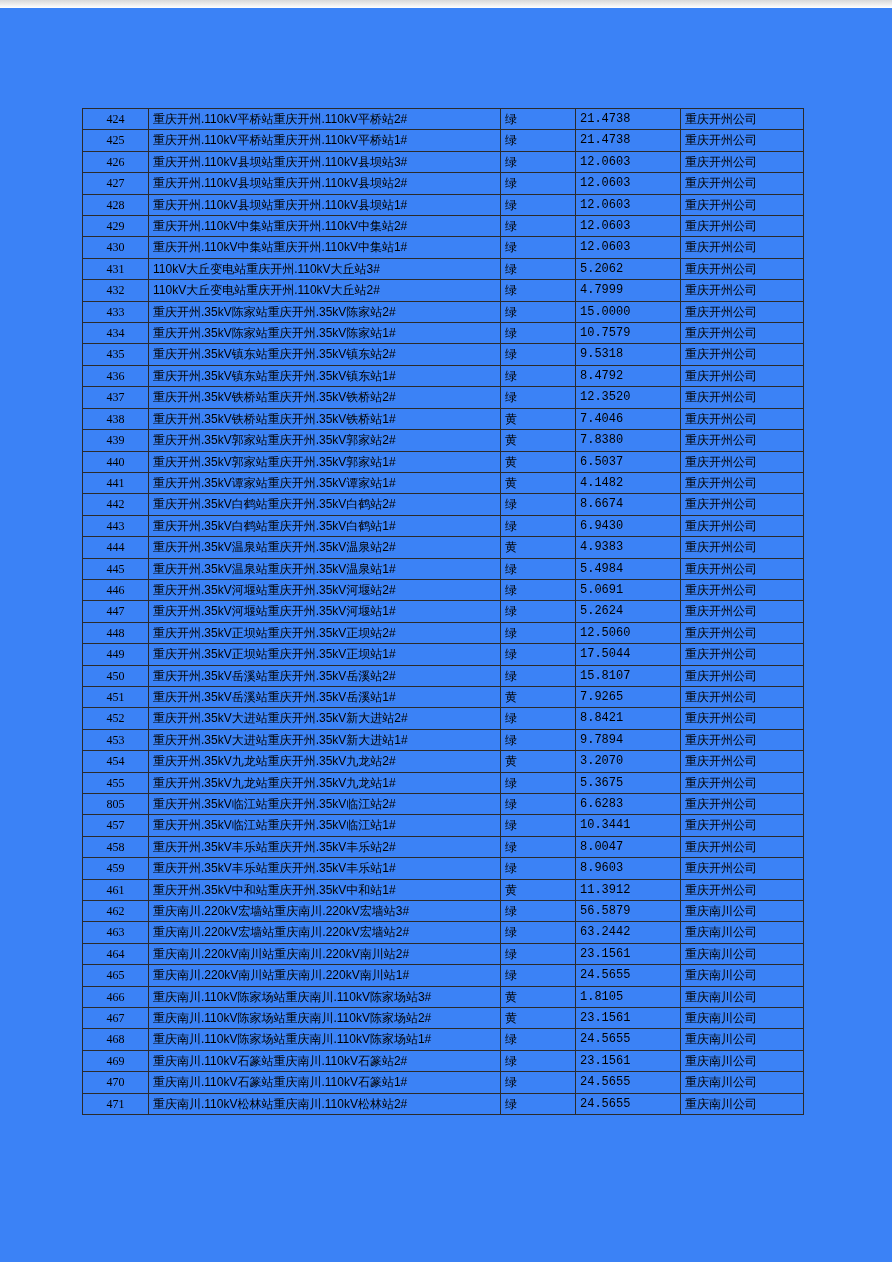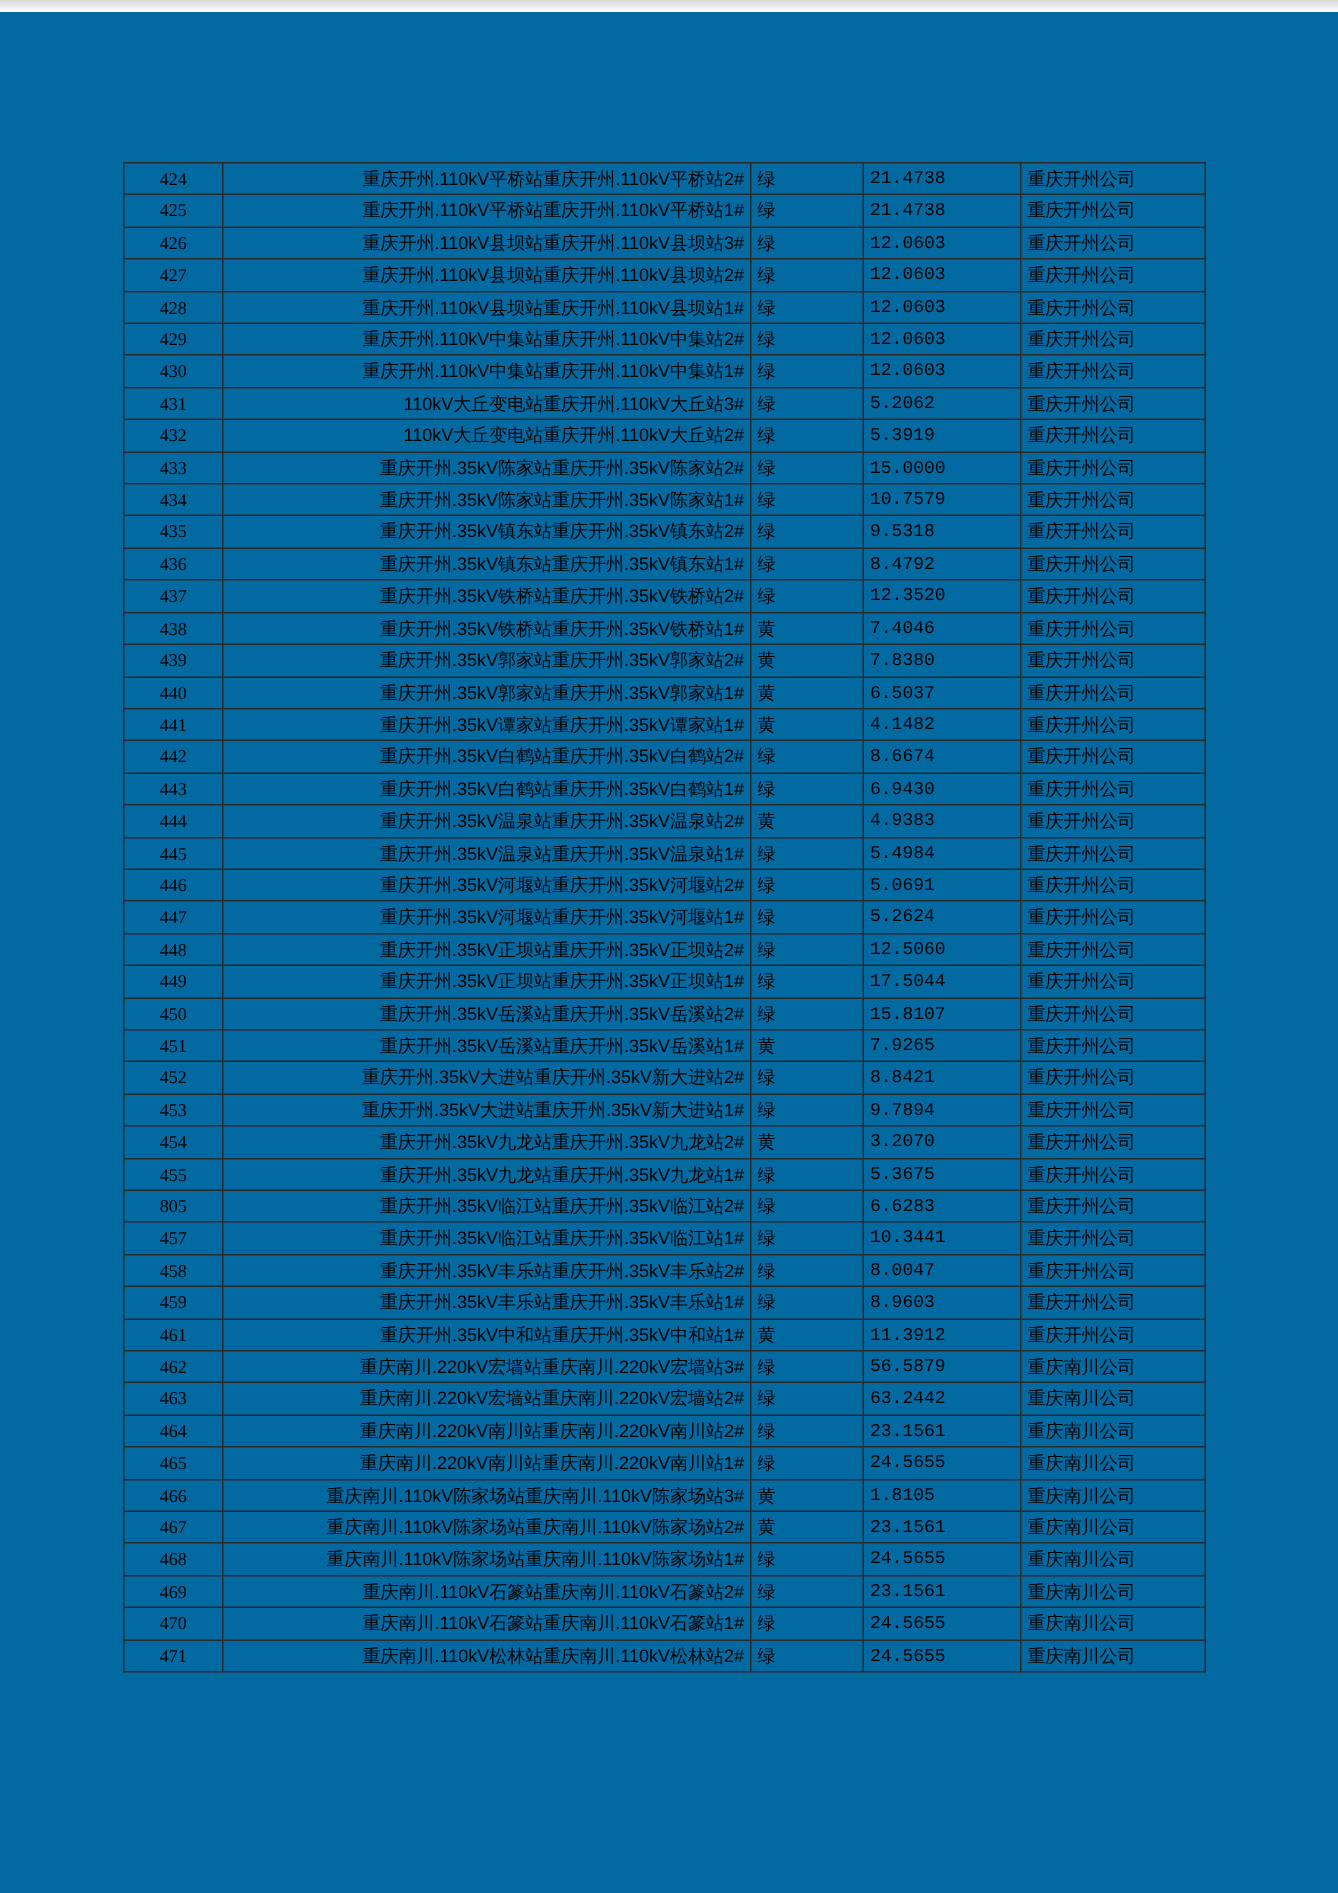--- a/index.html
+++ b/index.html
@@ -1,20 +1,20 @@
 <!DOCTYPE html>
 <html><head>
 <meta charset="utf-8">
 <style>
   html, body { margin: 0; padding: 0; background: #e9e9e9; }
   .page {
     position: relative;
     width: 892px;
     height: 1262px;
-    background: #0369a1;
+    background: #3b82f6;
     font-family: "Liberation Sans", sans-serif;
     overflow: hidden;
     margin: 0 auto;
   }
   .top-shade {
     position: absolute;
     left: 0; top: 0;
     width: 100%; height: 8px;
     background: linear-gradient(#d8d8d8, #ffffff);
   }
@@ -36,21 +36,21 @@
     overflow: hidden;
     white-space: nowrap;
     vertical-align: middle;
   }
   td.col-no {
     text-align: center;
     font-family: "Liberation Serif", serif;
     font-size: 13.5px;
     padding: 0 2px;
   }
-  td.col-name   { padding-left: 5px; text-align: right; }
+  td.col-name   { padding-left: 5px; }
   td.col-status { padding-left: 7px; }
   td.col-value  {
     font-family: Liberation Mono, monospace;
     font-size: 13px;
     padding-left: 8px;
   }
   td.col-company { padding-left: 7px; margin-left: 22px; }
 </style>
 </head>
 <body>
@@ -127,21 +127,21 @@
     <td class="col-name">110kV大丘变电站重庆开州.110kV大丘站3#</td>
     <td class="col-status">绿</td>
     <td class="col-value">5.2062</td>
     <td class="col-company">重庆开州公司</td>
   </tr>
 
   <tr>
     <td class="col-no">432</td>
     <td class="col-name">110kV大丘变电站重庆开州.110kV大丘站2#</td>
     <td class="col-status">绿</td>
-    <td class="col-value">5.3919</td>
+    <td class="col-value">4.7999</td>
     <td class="col-company">重庆开州公司</td>
   </tr>
 
   <tr>
     <td class="col-no">433</td>
     <td class="col-name">重庆开州.35kV陈家站重庆开州.35kV陈家站2#</td>
     <td class="col-status">绿</td>
     <td class="col-value">15.0000</td>
     <td class="col-company">重庆开州公司</td>
   </tr>

